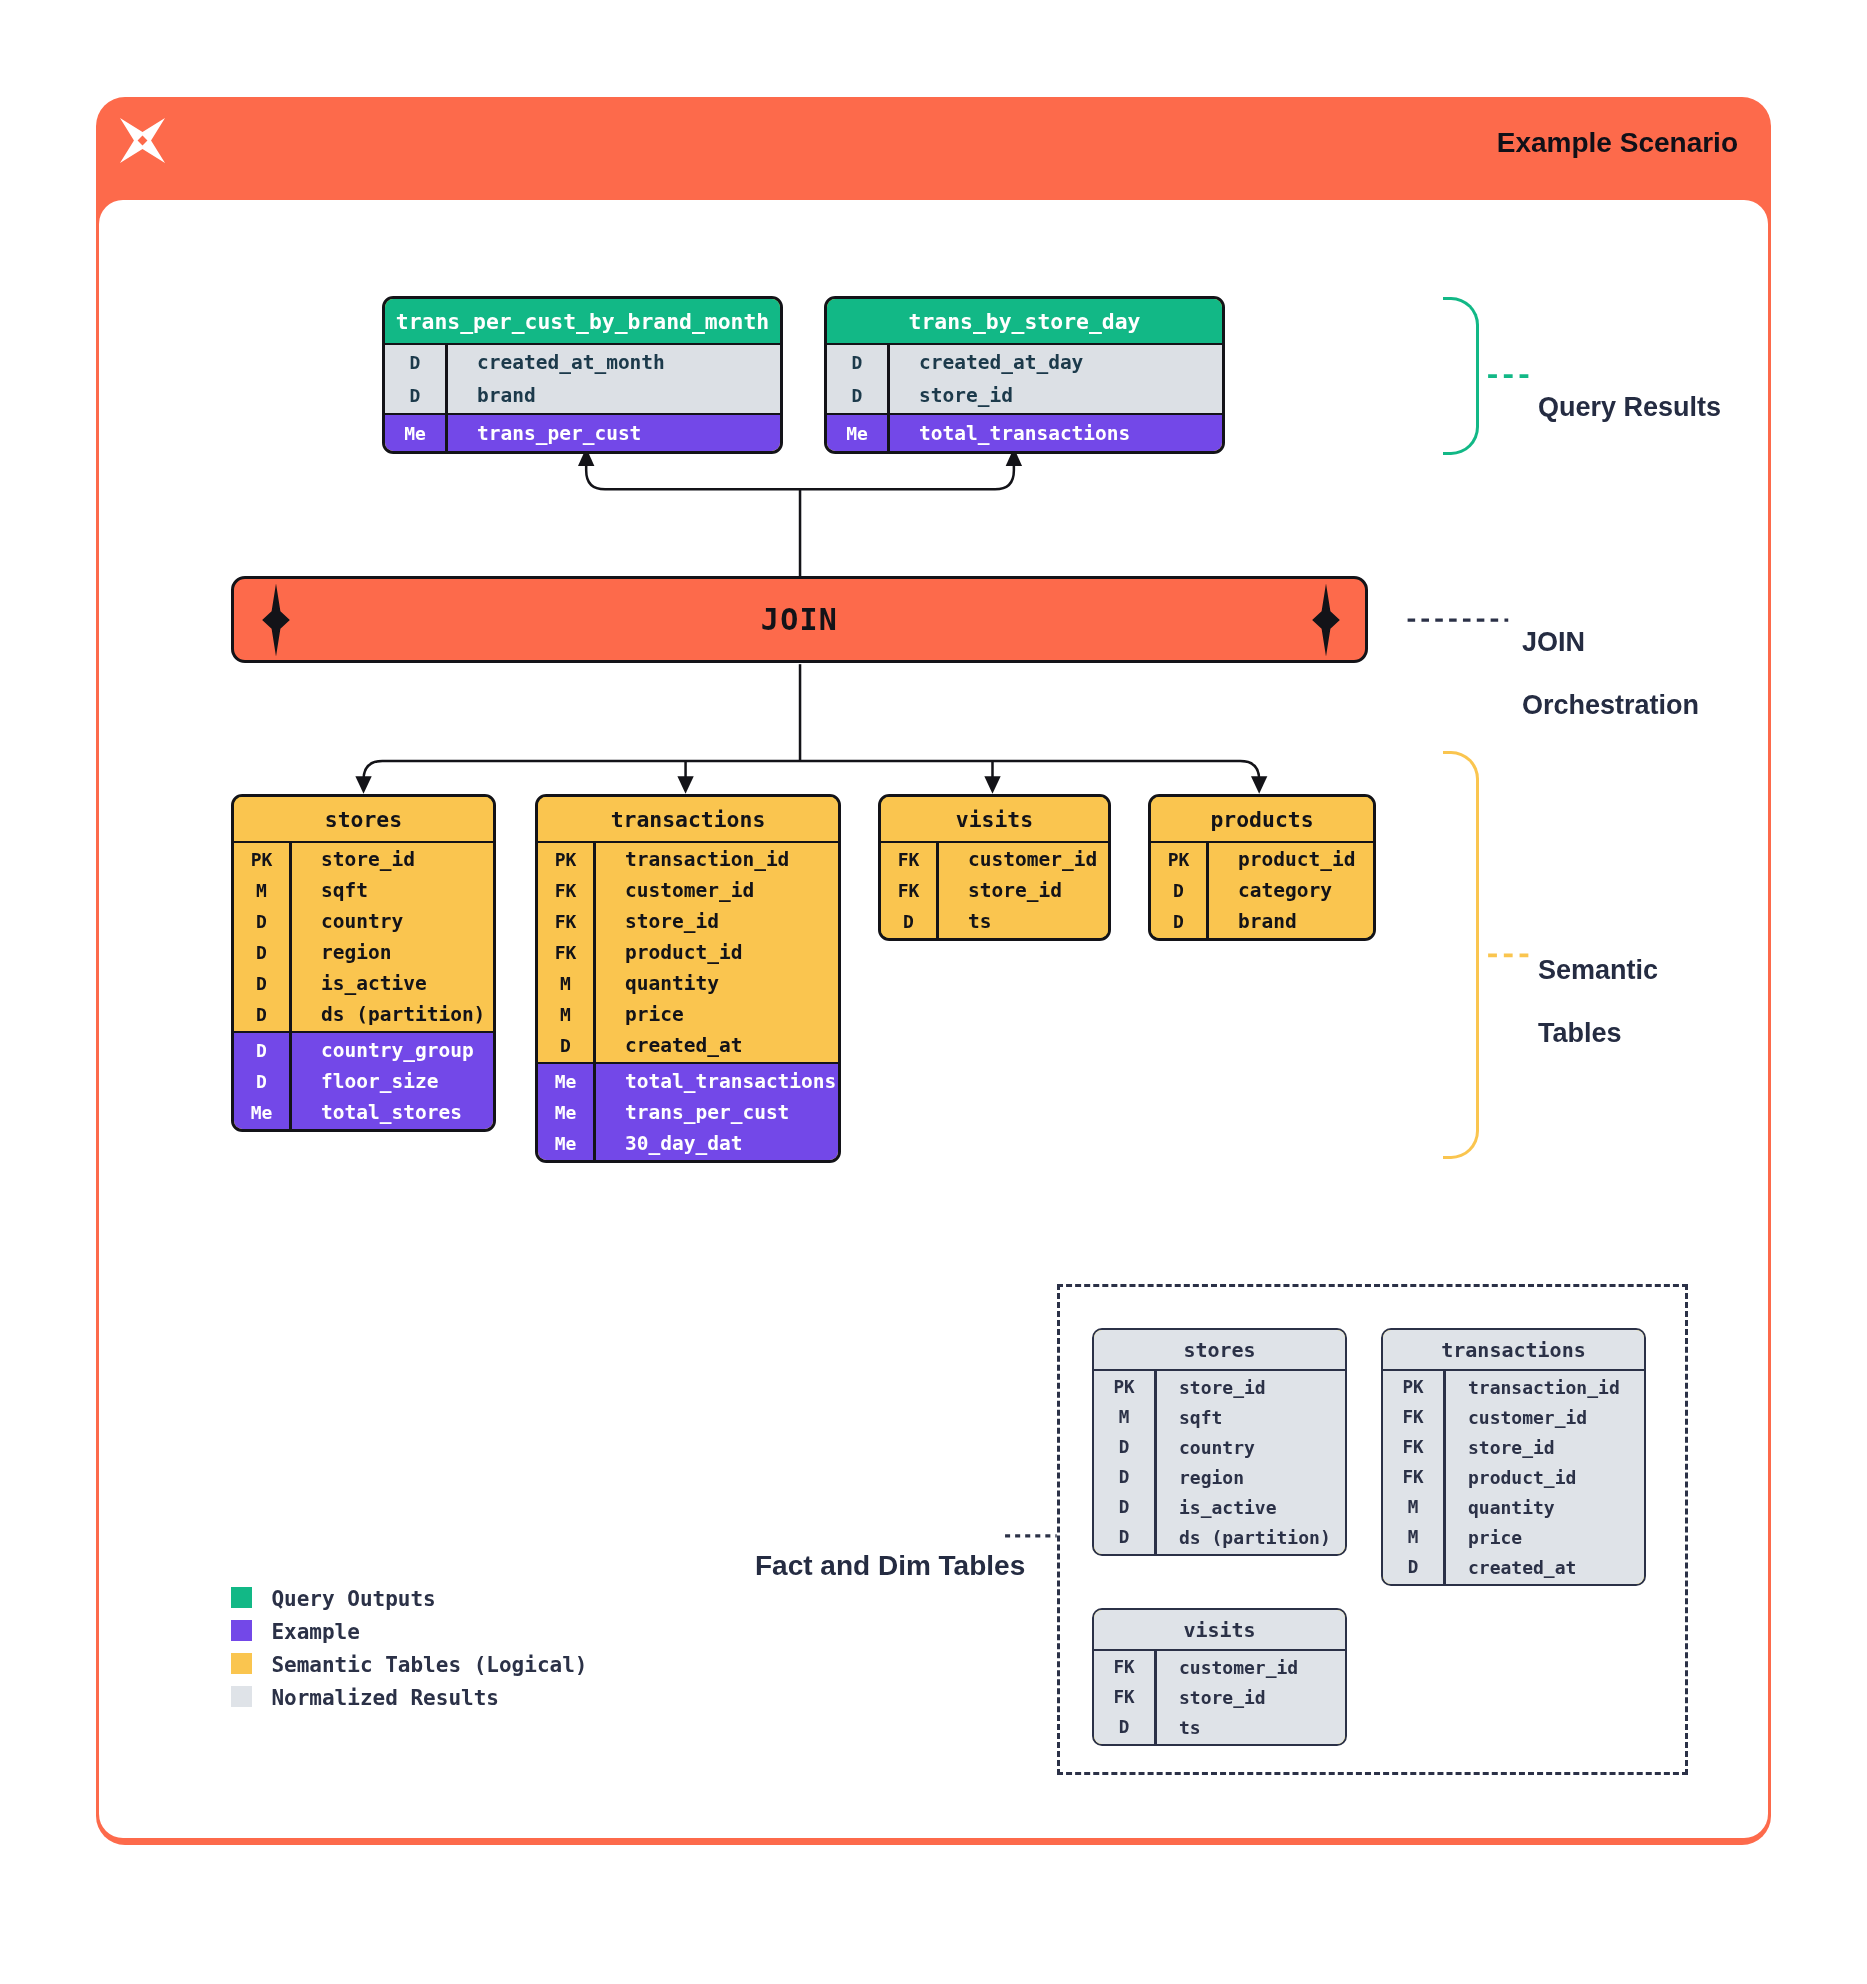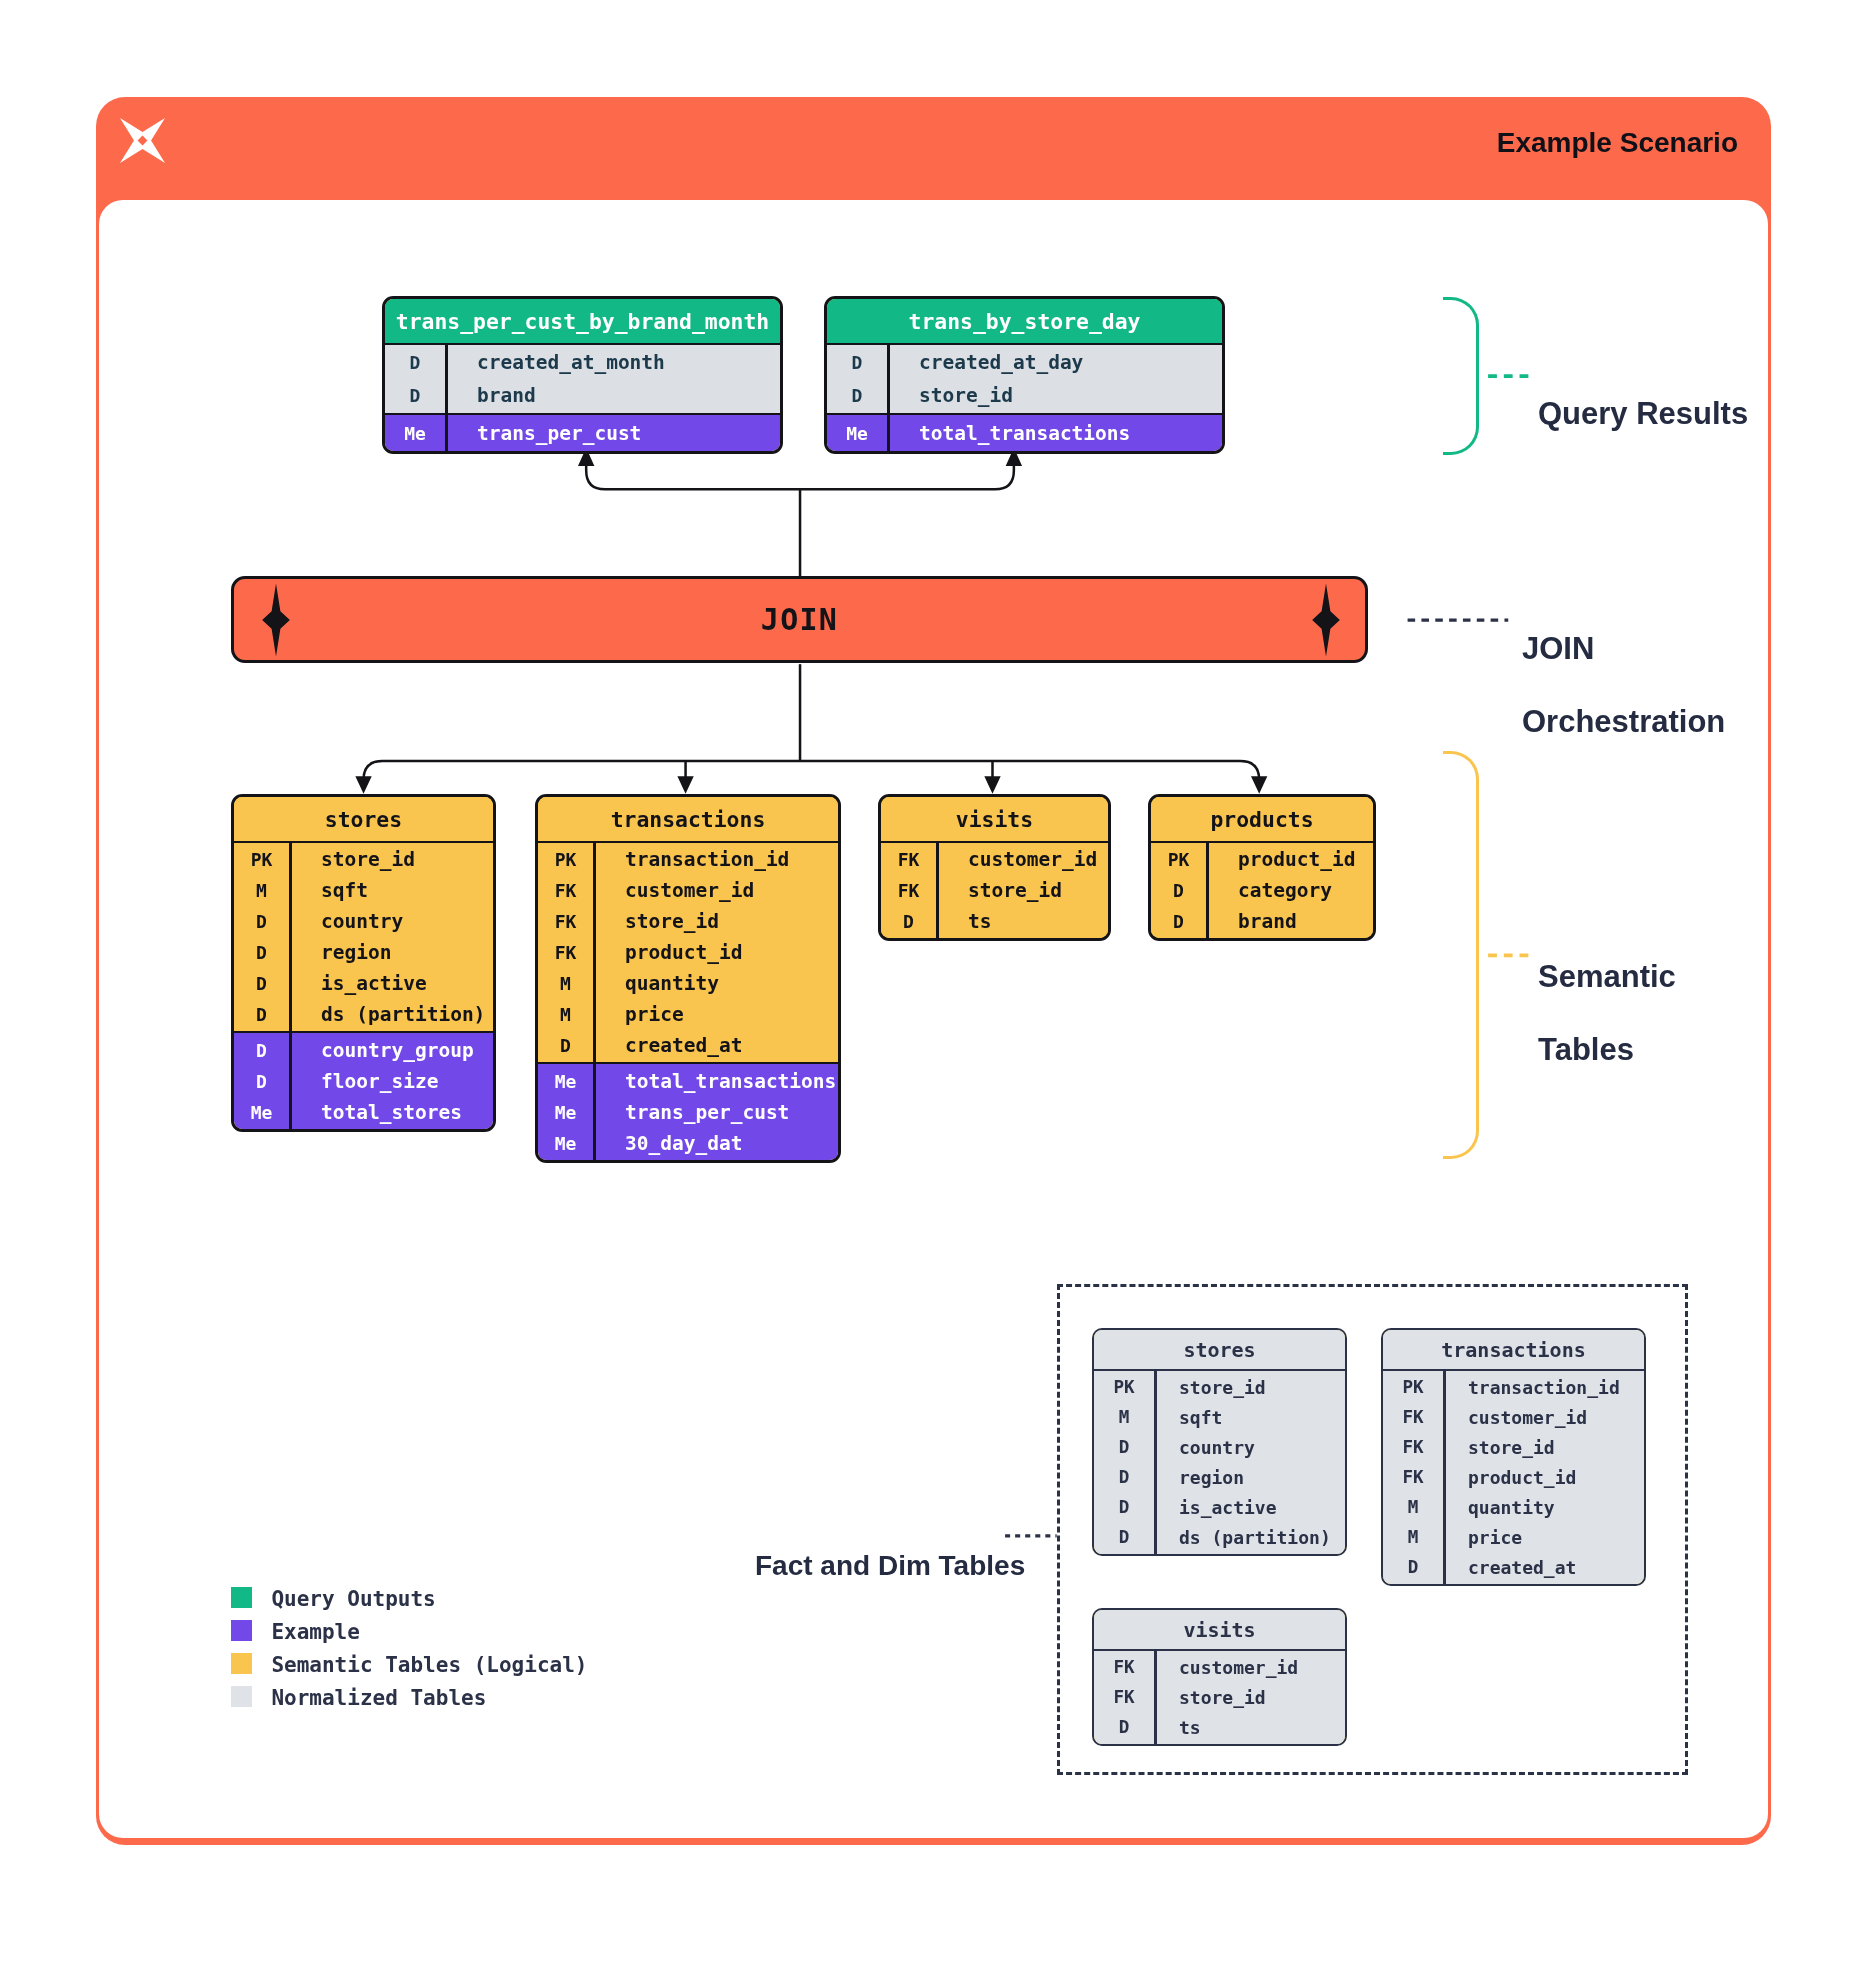--- a/index.html
+++ b/index.html
@@ -64,21 +64,21 @@
   .join-diamond.right{right:25px;}
   
   .bracket{
     position:absolute;width:36px;box-sizing:border-box;
     border:3.1px solid;border-left:none;border-radius:0 28px 28px 0;
   }
   .bracket.green{left:1443px;top:297px;height:158px;border-color:#12B886;}
   .bracket.yellow{left:1443px;top:751px;height:408px;border-color:#FAC54F;}
   .sidelabel{
     position:absolute;font-family:"Liberation Sans",sans-serif;font-weight:bold;
-    font-size:31px;color:#252C42;line-height:1.17;white-space:pre-line;
+    font-size:27px;color:#252C42;line-height:1.17;white-space:pre-line;
   }
   
   .dashed-box{
     position:absolute;left:1057px;top:1284px;width:631px;height:491px;
     border:3.1px dashed #2B3147;box-sizing:border-box;
   }
   
   .legend{position:absolute;left:231px;top:1587px;}
   .legend .litem{display:flex;align-items:flex-start;height:33px;}
   .legend .sw{width:21.4px;height:21.4px;flex:none;}
@@ -399,16 +399,16 @@
   <div class="litem">
     <span class="sw" style="background: rgb(115, 72, 232);"></span>
     <span class="ltext">Example</span>
   </div>
   <div class="litem">
     <span class="sw" style="background: rgb(250, 197, 79);"></span>
     <span class="ltext">Semantic Tables (Logical)</span>
   </div>
   <div class="litem">
     <span class="sw" style="background: rgb(223, 227, 232);"></span>
-    <span class="ltext">Normalized Tables</span>
+    <span class="ltext">Normalized Results</span>
   </div>
 </div>
 
 
 </body></html>

